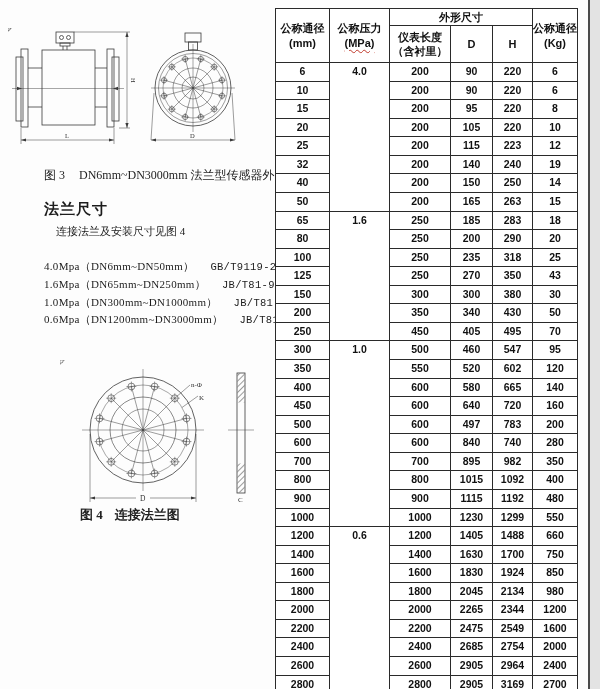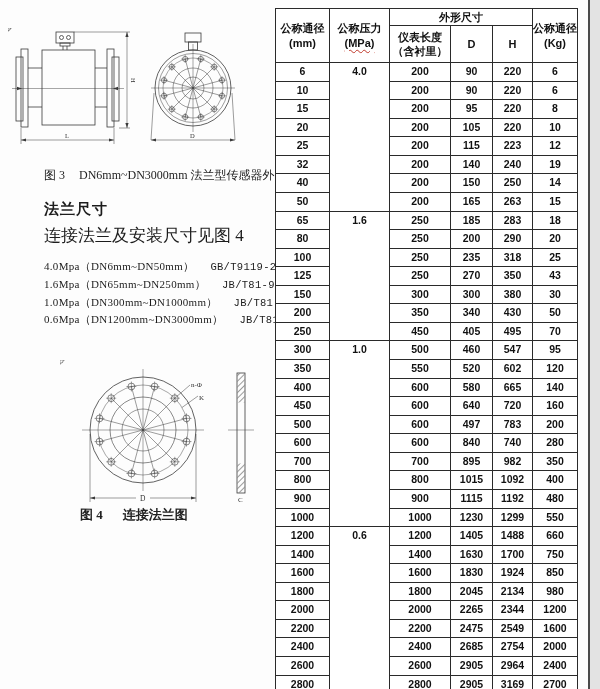--- a/index.html
+++ b/index.html
@@ -3,21 +3,21 @@
 <meta charset="utf-8">
 <style>
   html,body{margin:0;padding:0;}
   body{width:600px;height:689px;overflow:hidden;background:#ffffff;}
   .page{position:relative;width:600px;height:689px;background:#fdfdfd;color:#1c1c1c;
         font-family:"Liberation Serif","DejaVu Serif",serif;}
   .fig-svg{position:absolute;}
   .caption{position:absolute;font-size:12px;white-space:nowrap;color:#222;}
   .caption .prefix{margin-right:14px;}
   .sec-title{position:absolute;left:44px;top:200px;font-size:15px;font-weight:bold;letter-spacing:1px;}
-  .sec-line{position:absolute;left:44px;font-size:17px;white-space:nowrap;}
+  .sec-line{position:absolute;left:56px;font-size:11px;white-space:nowrap;}
   .std-line{position:absolute;left:44px;font-size:11px;white-space:nowrap;letter-spacing:0.3px;}
   .std-line .code{margin-left:16px;font-family:"Liberation Mono","DejaVu Sans Mono",monospace;font-size:10.5px;}
   .fig4-caption{font-weight:bold;font-size:13px;}
   table.spec{position:absolute;left:275px;top:8px;border-collapse:collapse;table-layout:fixed;
              font-family:"Liberation Sans","DejaVu Sans",sans-serif;background:#fff;}
   .spec th,.spec td{border:1px solid #2a2a2a;padding:0;text-align:center;vertical-align:middle;
                     font-weight:bold;color:#111;}
   .spec th{font-size:11px;line-height:1.3;}
   .spec td{font-size:10.5px;height:17.57px;line-height:17.57px;white-space:nowrap;}
   .spec td.c-press{vertical-align:top;}
@@ -202,21 +202,21 @@
       <rect x="177.5" y="103.5" width="7" height="29" fill="url(#hatch)" stroke="none"></rect>
       <line x1="168" y1="70" x2="194" y2="70" stroke-width="0.45"></line>
     </g>
     <text x="131" y="27" font-size="7">n-Φ</text>
     <text x="139" y="40" font-size="7">K</text>
     <text x="80" y="141" font-size="7.5">D</text>
     <text x="178" y="142" font-size="7">C</text>
   </svg>
 
   <div class="caption fig4-caption" style="left:80px;top:506px;">
-    <span class="prefix" style="margin-right:20px;">图 4</span><span>连接法兰图</span>
+    <span class="prefix" style="margin-right:12px;">图 4</span><span>连接法兰图</span>
   </div>
 
   <table class="spec">
     <colgroup>
       <col style="width:54px">
         <col style="width:60px">
         <col style="width:61px">
       <col style="width:42px">
         <col style="width:40px">
         <col style="width:45px">

